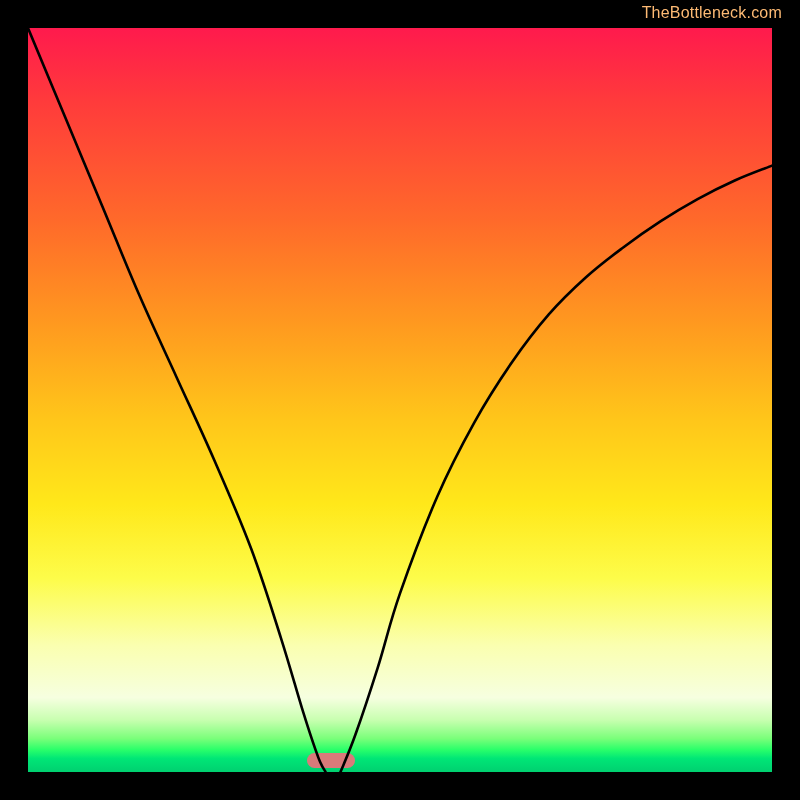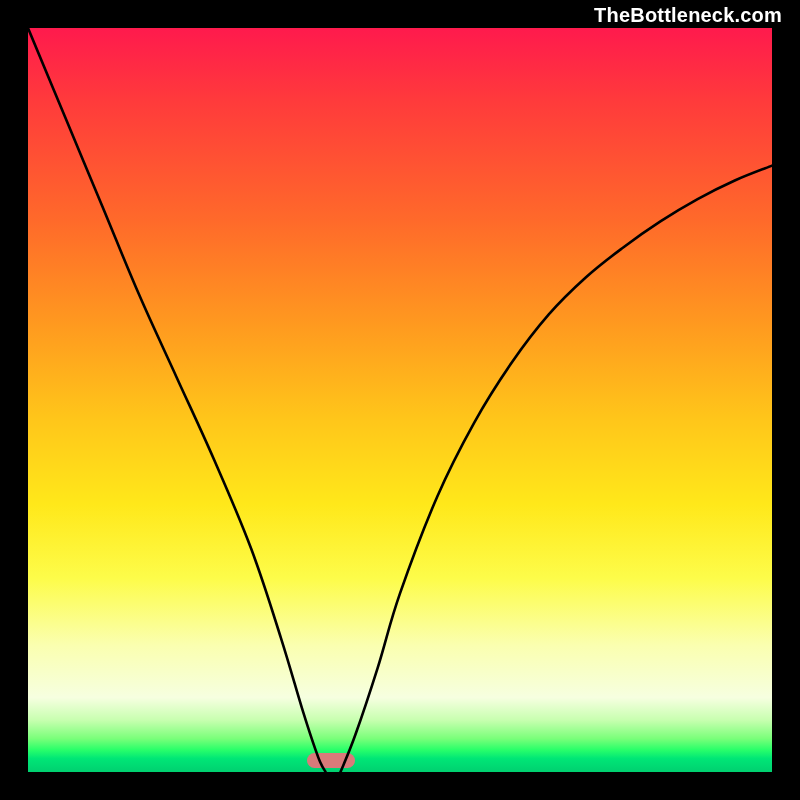--- a/index.html
+++ b/index.html
@@ -57,23 +57,23 @@
   }
   svg.curve {
     position: absolute;
     left: 0;
     top: 0;
     width: 100%;
     height: 100%;
   }
   .watermark {
     position: absolute;
-    color: #ffffff;
-    font-size: 20px;
-    font-weight: 700;
+    color: #fdba74;
+    font-size: 16px;
+    font-weight: 400;
     letter-spacing: 0.2px;
   }
 </style>
 </head>
 <body>
 
 <div class="frame">
 
   <div class="plot-area">
     <div class="gradient"></div>

